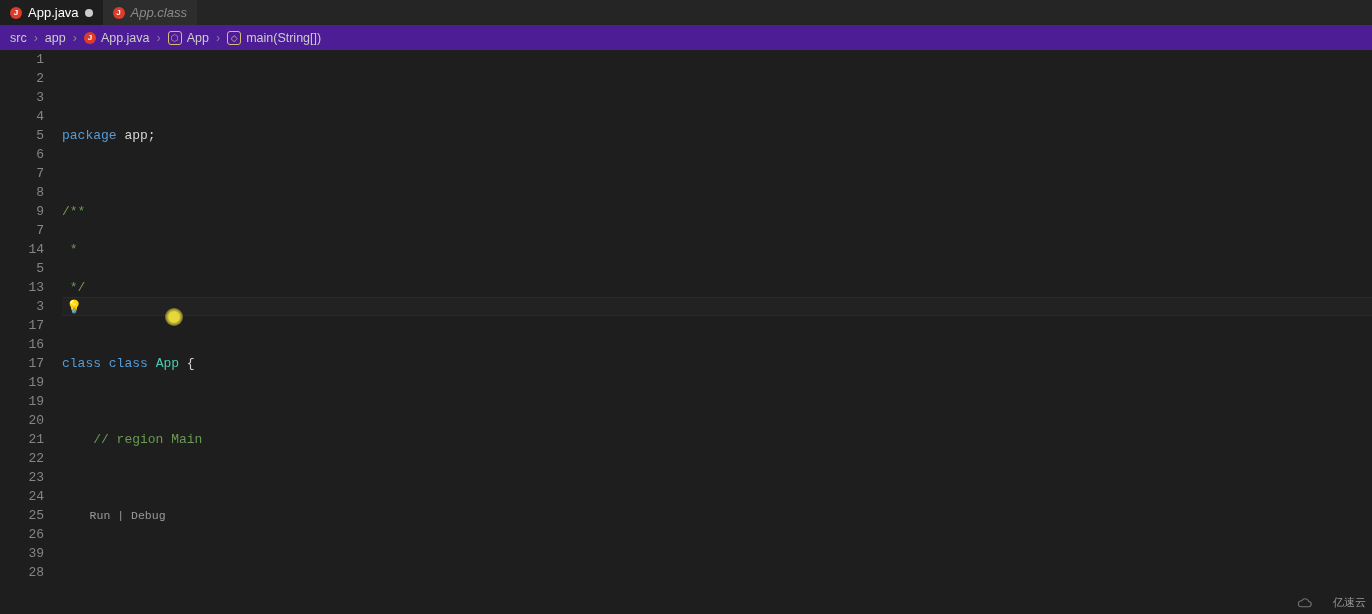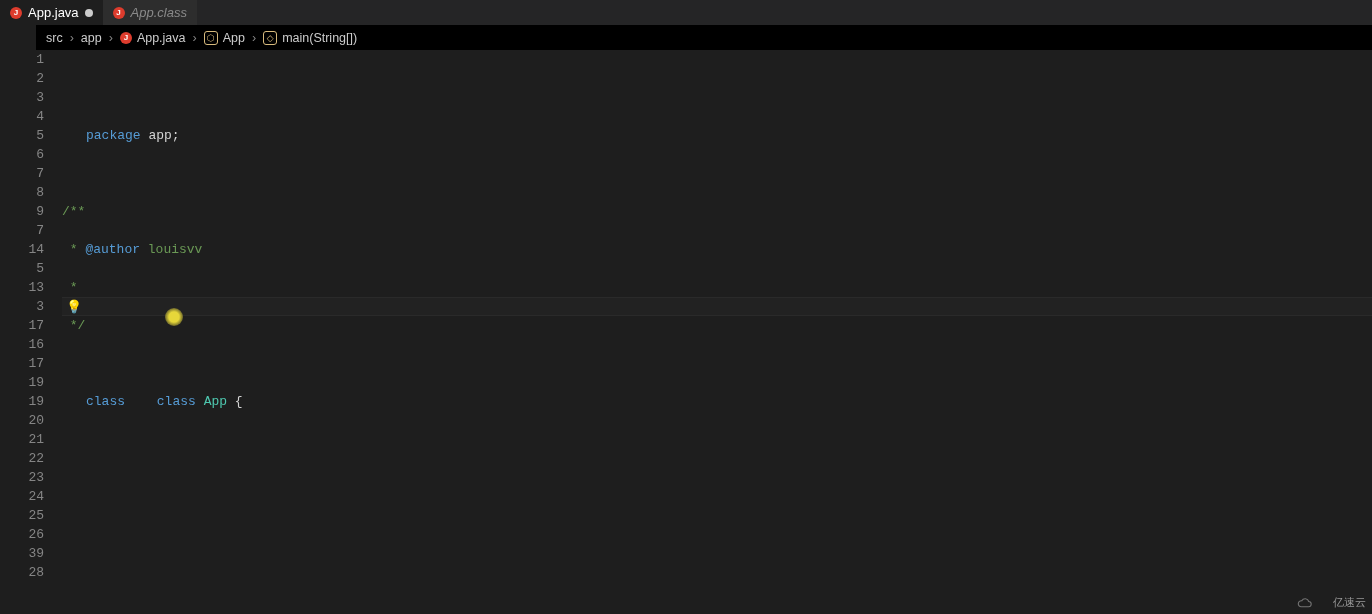--- a/index.html
+++ b/index.html
@@ -33,22 +33,21 @@
 .java-icon {
   width: 12px; height: 12px; border-radius: 50%;
   background: #dd3c2d;
   display: inline-flex; align-items: center; justify-content: center;
   color: #fff; font-size: 8px; font-weight: bold; font-style: normal;
 }
 .tab-dot { width: 8px; height: 8px; border-radius: 50%; background: #cccccc; }
 .breadcrumbs {
   display: flex; align-items: center; height: 25px;
   padding: 0 10px; gap: 4px; font-size: 12.5px; color: #cccccc;
-  background: #000000;
-  margin-left: 36px;
+  background: #4c1d95;
 }
 .bc-sep { color: #888; margin: 0 3px; }
 .bc-item { display: inline-flex; align-items: center; gap: 5px; cursor: pointer; }
 .class-icon, .method-icon {
   width: 14px; height: 14px;
   border: 1.2px solid #d7ba7d;
   display: inline-flex; align-items: center; justify-content: center;
   font-size: 9px; color: #d7ba7d;
 }
 .class-icon { border-radius: 3px; }
@@ -88,21 +87,21 @@
 .current-line {
   position: absolute;
   left: 0; right: 0; height: 19px;
   top: 247px;
   border-top: 1px solid #2a2a2a;
   border-bottom: 1px solid #2a2a2a;
   background: rgba(255,255,255,0.02);
   z-index: 0;
 }
 .code-content { position: relative; z-index: 1; }
-.kw { color: #569cd6; margin-left: 24px; }
+.kw { color: #569cd6; }
 .type { color: #4ec9b0; }
 .str { color: #ce9178; }
 .cmt { color: #6a9955; }
 .doc-tag { color: #569cd6; }
 .var { color: #9cdcfe; }
 .pln { color: #d4d4d4; }
 .codelens { color: #999999; font-size: 11.5px; }
 .cursor-mark {
   position: absolute;
   width: 18px; height: 18px;
@@ -191,27 +190,28 @@
     <div class="ln">26</div>
     <div class="ln">39</div>
     <div class="ln">28</div>
   </div>
   <div class="code">
     <div class="current-line"></div>
     <div class="code-content">
 <div class="line"><span class="kw">package</span><span class="pln"> app</span><span class="pln">;</span></div>
 <div class="line"></div>
 <div class="line"><span class="cmt">/**</span></div>
-<div class="line"><span class="cmt"> * </span><span class="doc-tag">@author</span><span class="cmt"> louisvv</span></div>
 <div class="line"><span class="cmt"> *</span></div>
 <div class="line"><span class="cmt"> */</span></div>
 <div class="line"></div>
 <div class="line"><span class="kw">class</span><span class="kw"> class</span><span class="type"> App </span><span class="pln">{</span></div>
 <div class="line"></div>
-<div class="line"></div>
+<div class="line"><span class="cmt">    // region Main</span></div>
+<div class="line"></div>
+<div class="line codelens">    <span>Run</span> | <span>Debug</span></div>
 
 
 
 
 
 
 
 
 
 

